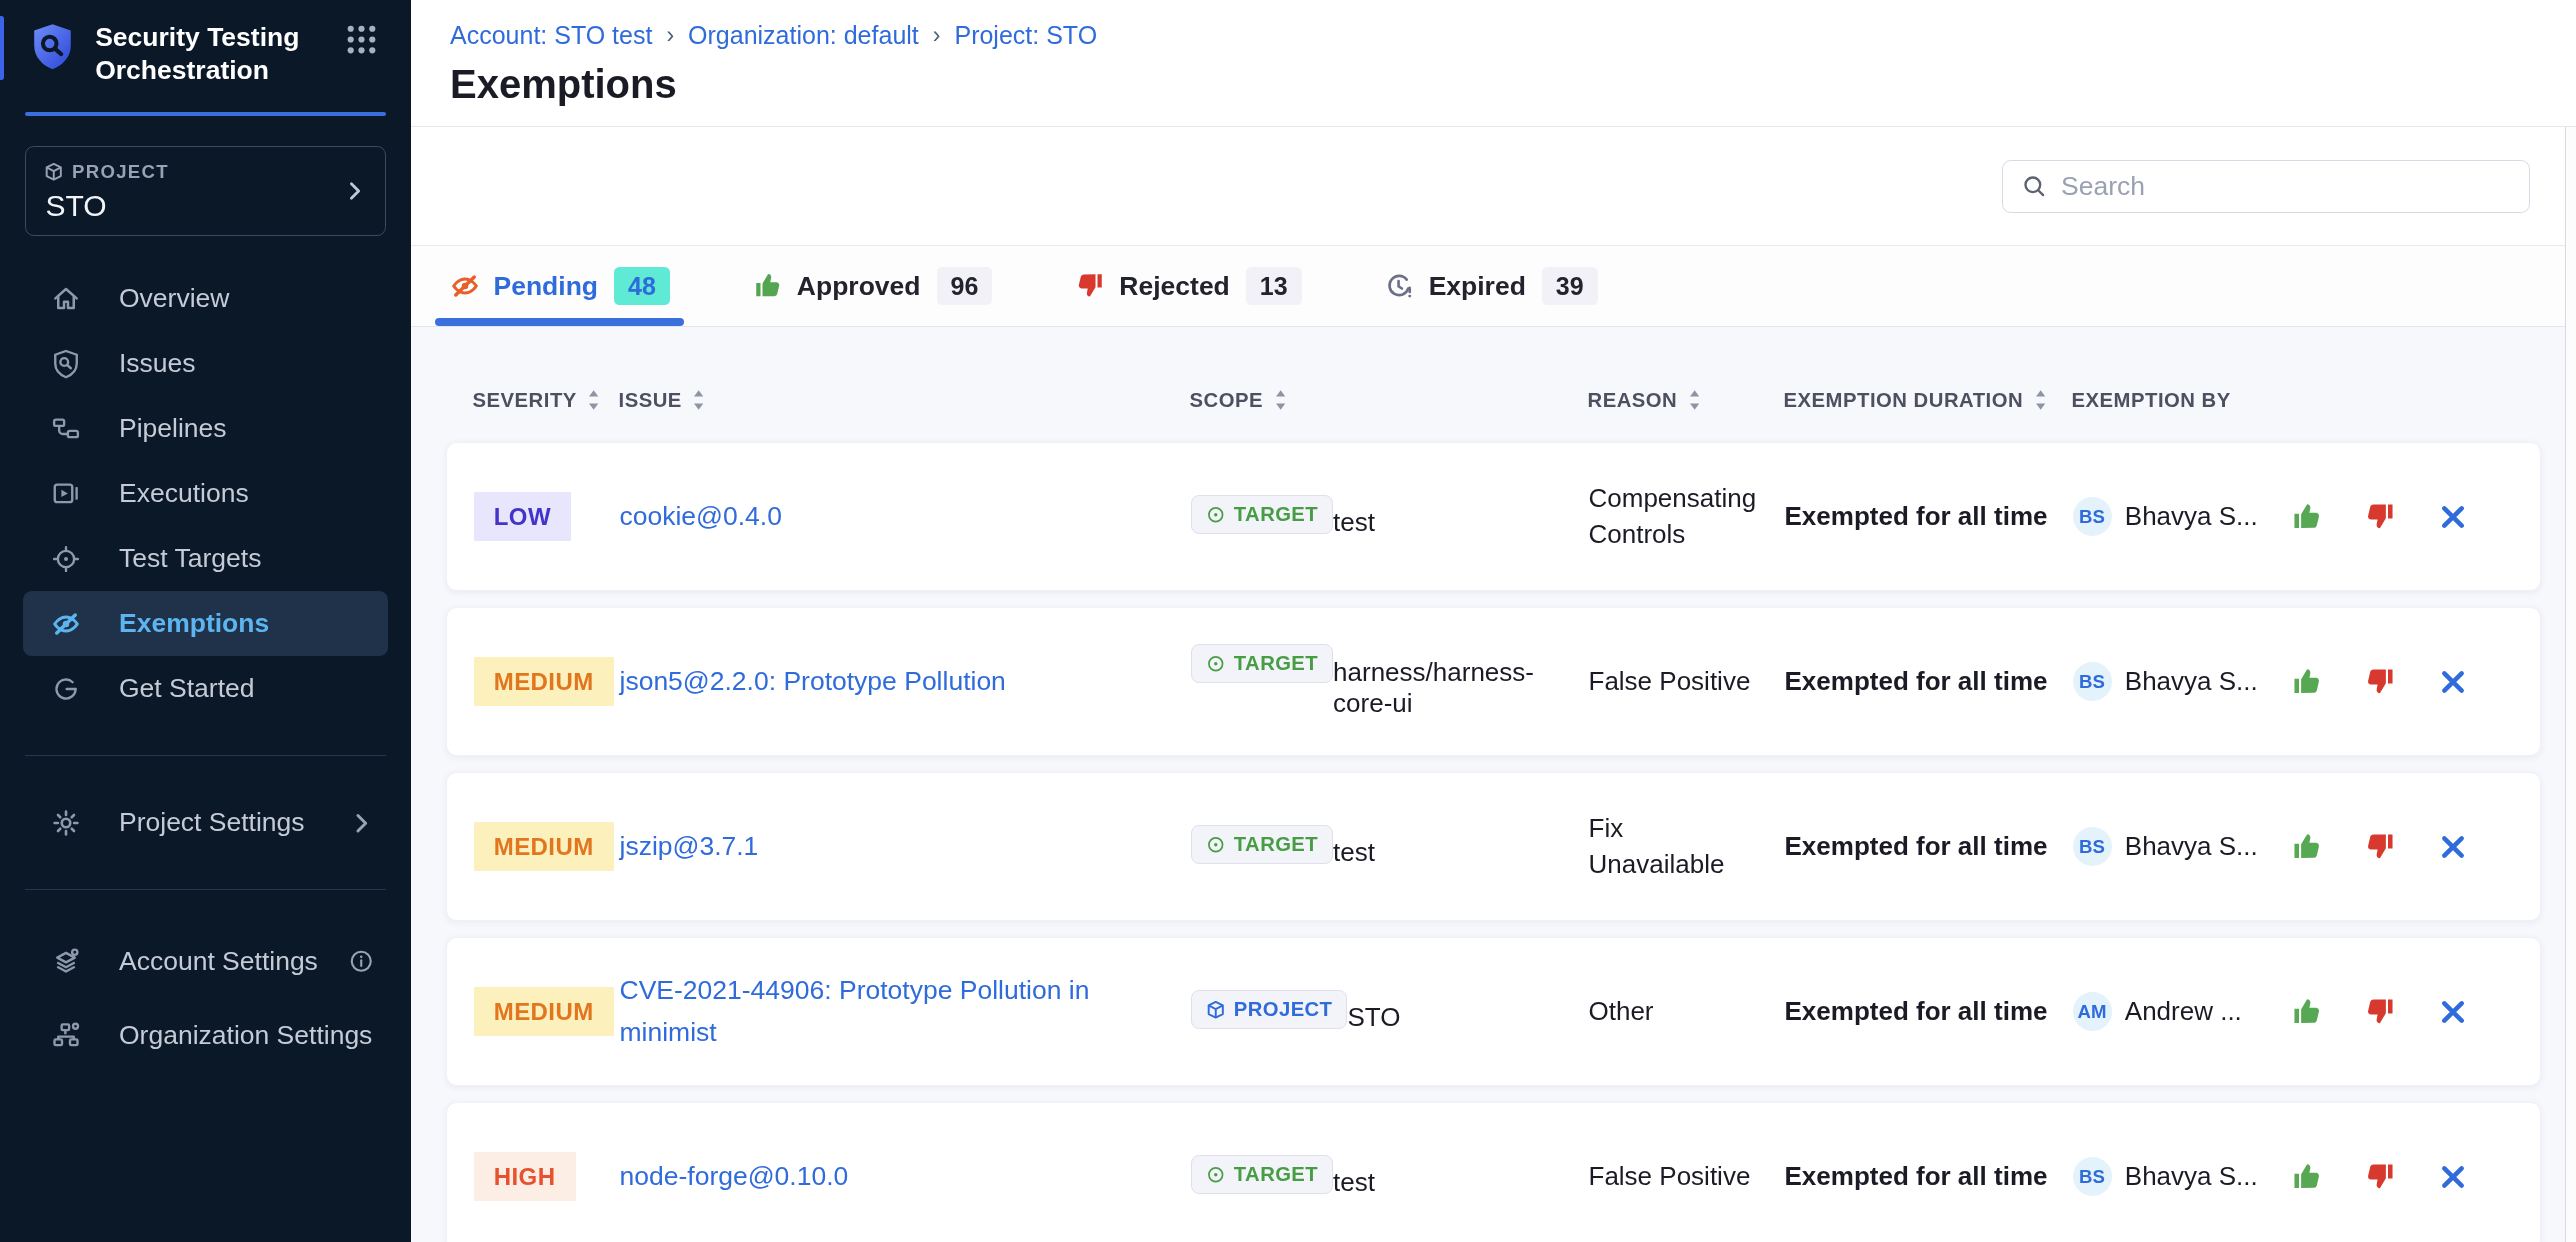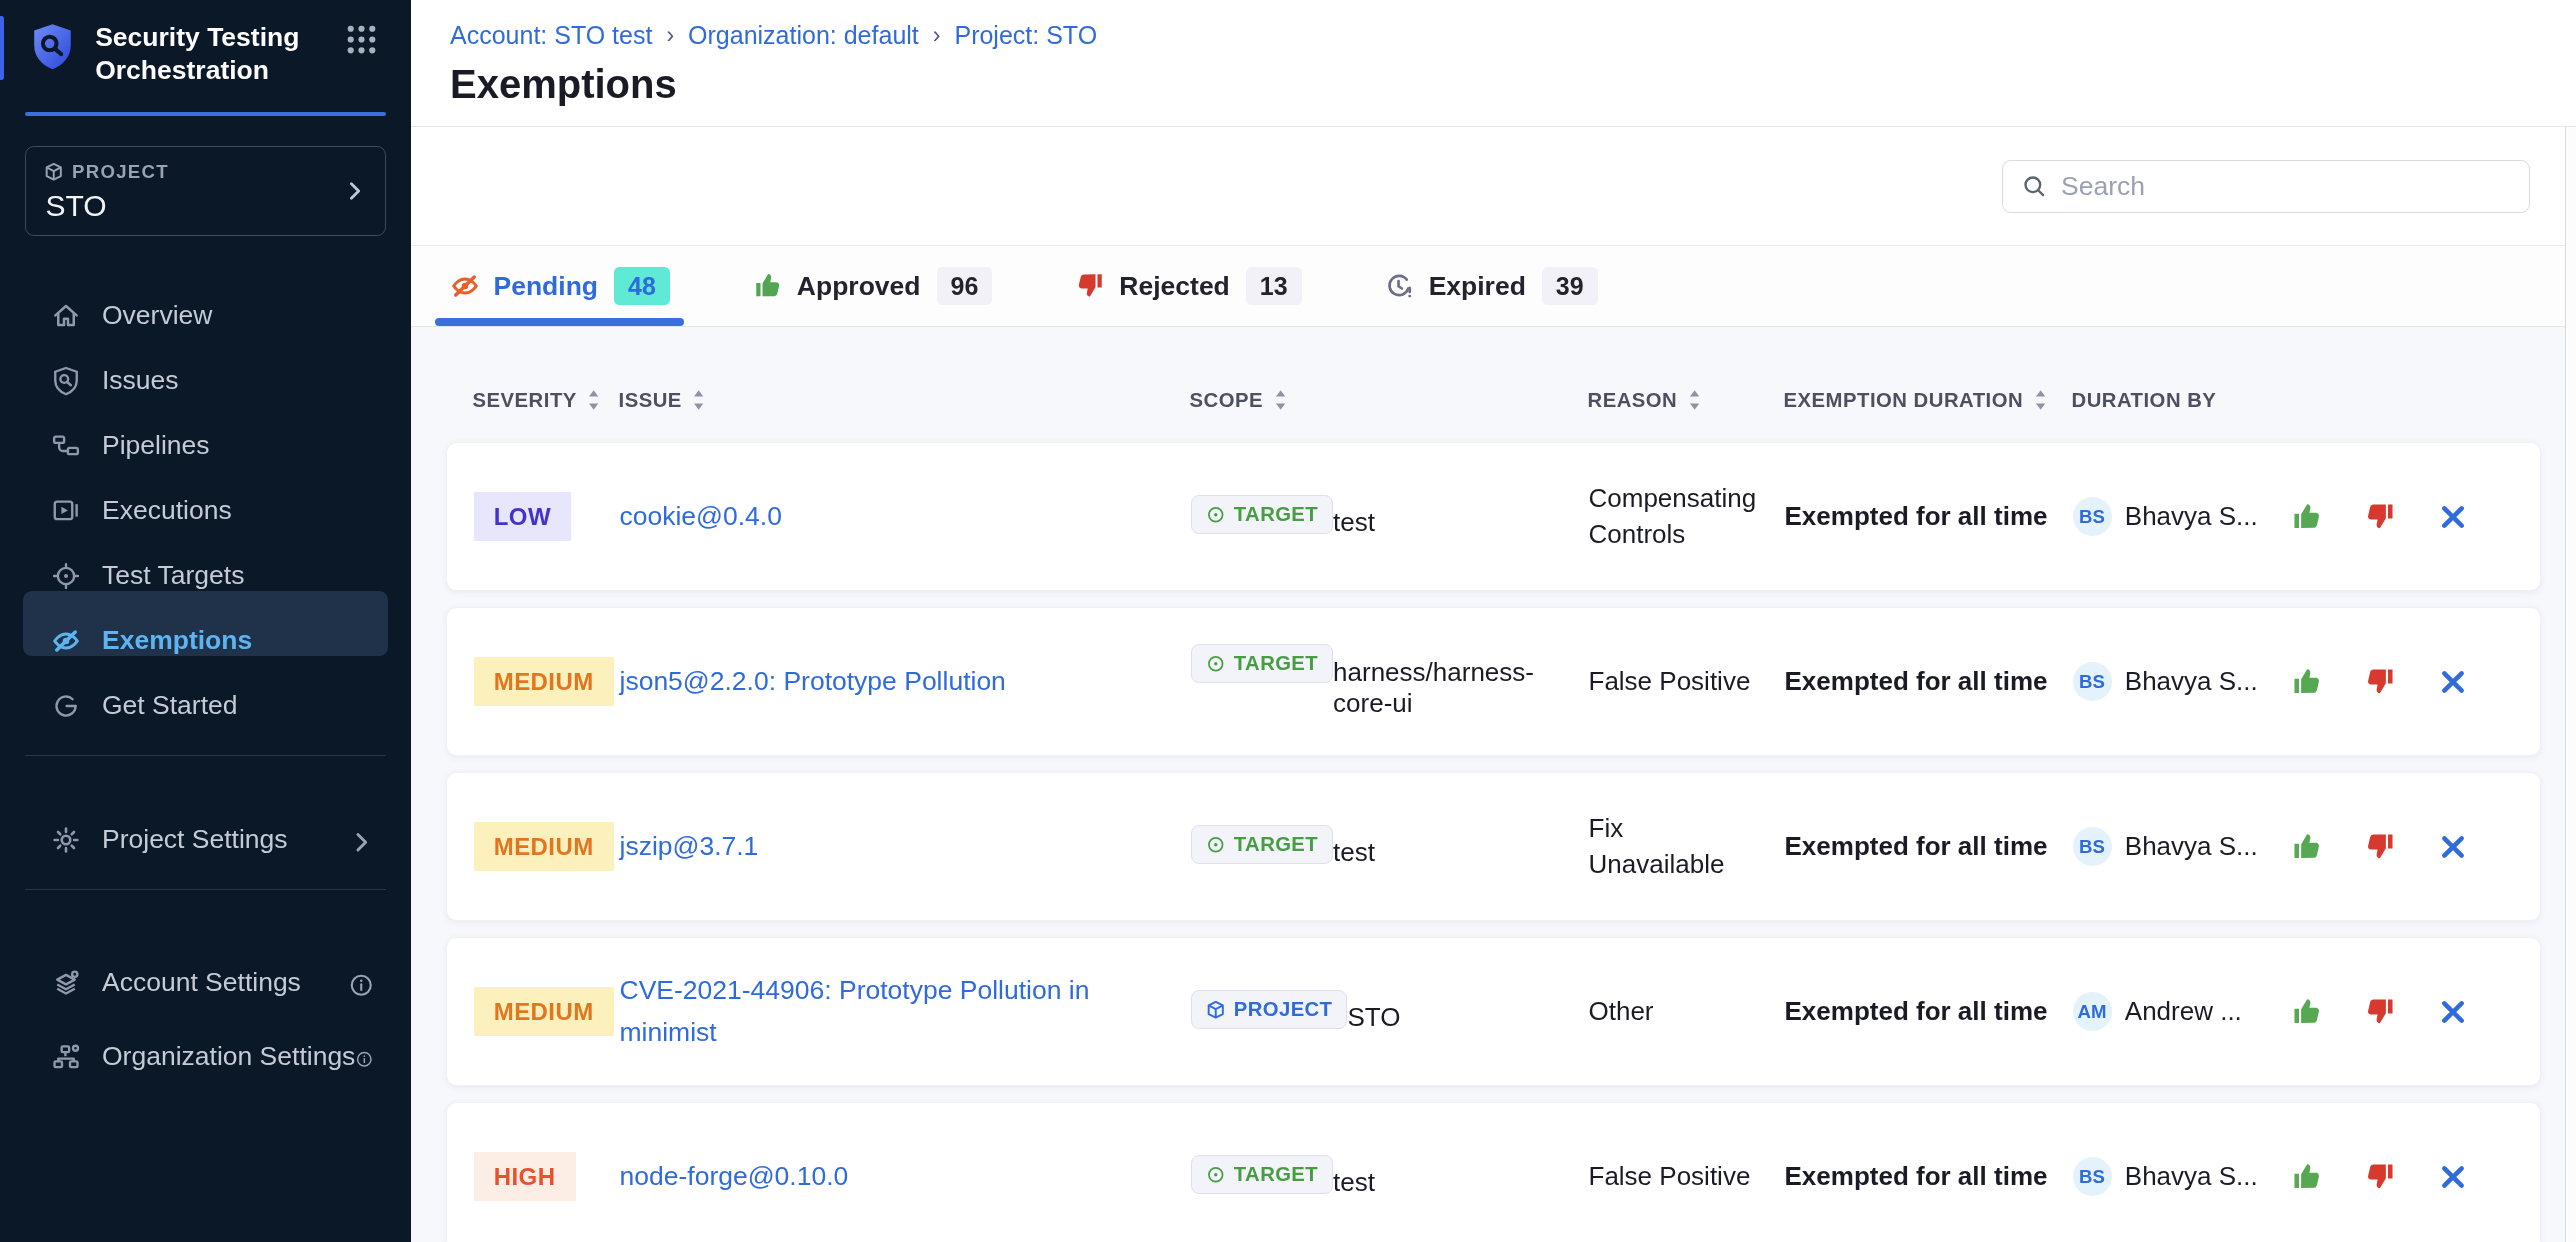--- a/index.html
+++ b/index.html
@@ -34,21 +34,21 @@
   .grid-icon{width:37px;height:37px;flex:0 0 37px;cursor:pointer;}
   .blue-rule{height:4.4px;margin:5.3px 25px 0;background:var(--accent-rule);border-radius:2.7px;}
 
   .project-card{position:relative;margin:30px 25px 0;height:90px;border:1.8px solid #3f4961;border-radius:8.8px;padding:13.3px 17.7px;cursor:pointer;}
   .project-meta{display:flex;align-items:center;gap:8.8px;color:#99a2b4;}
   .project-meta .label{font-size:18.6px;font-weight:700;letter-spacing:1.3px;}
   .project-name{margin-top:6.2px;margin-left:1.8px;font-size:30px;color:#f2f4f8;}
   .project-chevron{position:absolute;right:17.7px;top:50%;transform:translateY(-50%);width:25px;height:25px;color:#c2c8d3;}
 
   .nav{margin-top:30px;}
-  .nav-item{display:flex;align-items:flex-end;height:65px;margin:0 23px;padding:0 14px 0 28px;border-radius:8.8px;cursor:pointer;}
+  .nav-item{display:flex;align-items:center;height:65px;margin:0 23px;padding:0 14px 0 28px;border-radius:8.8px;cursor:pointer;gap:17px;}
   .nav-item .nav-icon{width:30px;height:30px;flex:0 0 30px;color:#8f99ab;}
   .nav-item .nav-label{margin-left:21px;font-size:26.5px;font-weight:500;color:#c5cbd6;white-space:nowrap;}
   .nav-item.selected{background:var(--sidebar-selected-bg);}
   .nav-item.selected .nav-icon{color:var(--sidebar-selected-text);}
   .nav-item.selected .nav-label{color:var(--sidebar-selected-text);font-weight:600;}
   .side-divider{margin:34px 25px;border-top:1.8px solid #273650;}
   .nav-item .right-glyph{margin-left:auto;width:26.5px;height:26.5px;color:#9aa3b3;}
   .nav-item.tall{height:74px;}
 
   
@@ -377,21 +377,21 @@
               <use href="#d-sort"></use>
             </svg>
         </span>
         <span class="th">
           <span>EXEMPTION DURATION</span>
           <svg class="sort" viewBox="0 0 15 27" fill="currentColor">
               <use href="#d-sort"></use>
             </svg>
         </span>
         <span class="th">
-          <span>DURATION BY</span>
+          <span>EXEMPTION BY</span>
         </span>
         <span></span>
       </div>
 
       <div class="card row-grid">
         <div><span class="sev-badge" data-sev="low">LOW</span></div>
         <a class="issue-link">cookie@0.4.0</a>
         <div class="scope-cell">
           <span class="chip" data-scope="target">
             <svg class="chip-ico ico-target" viewBox="0 0 16 16" fill="none" stroke="currentColor" stroke-width="1.4">

